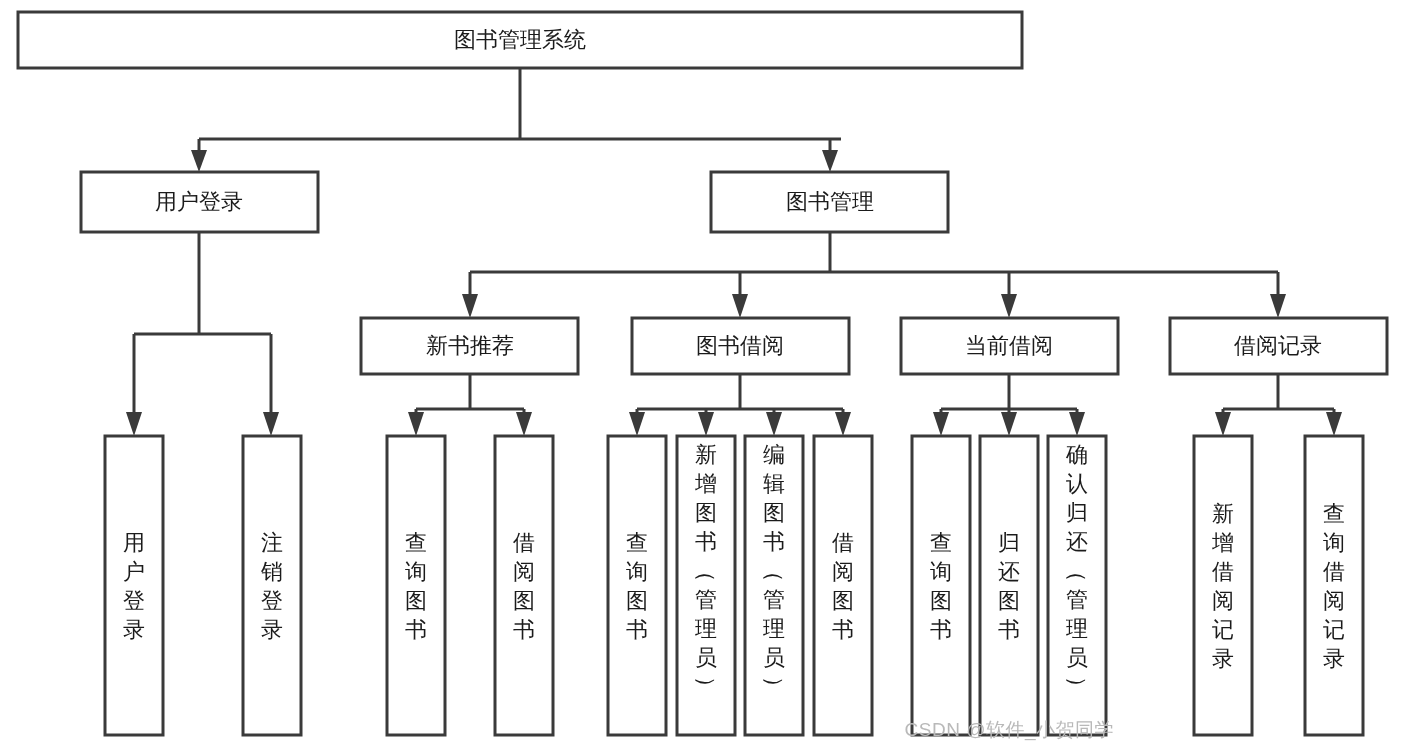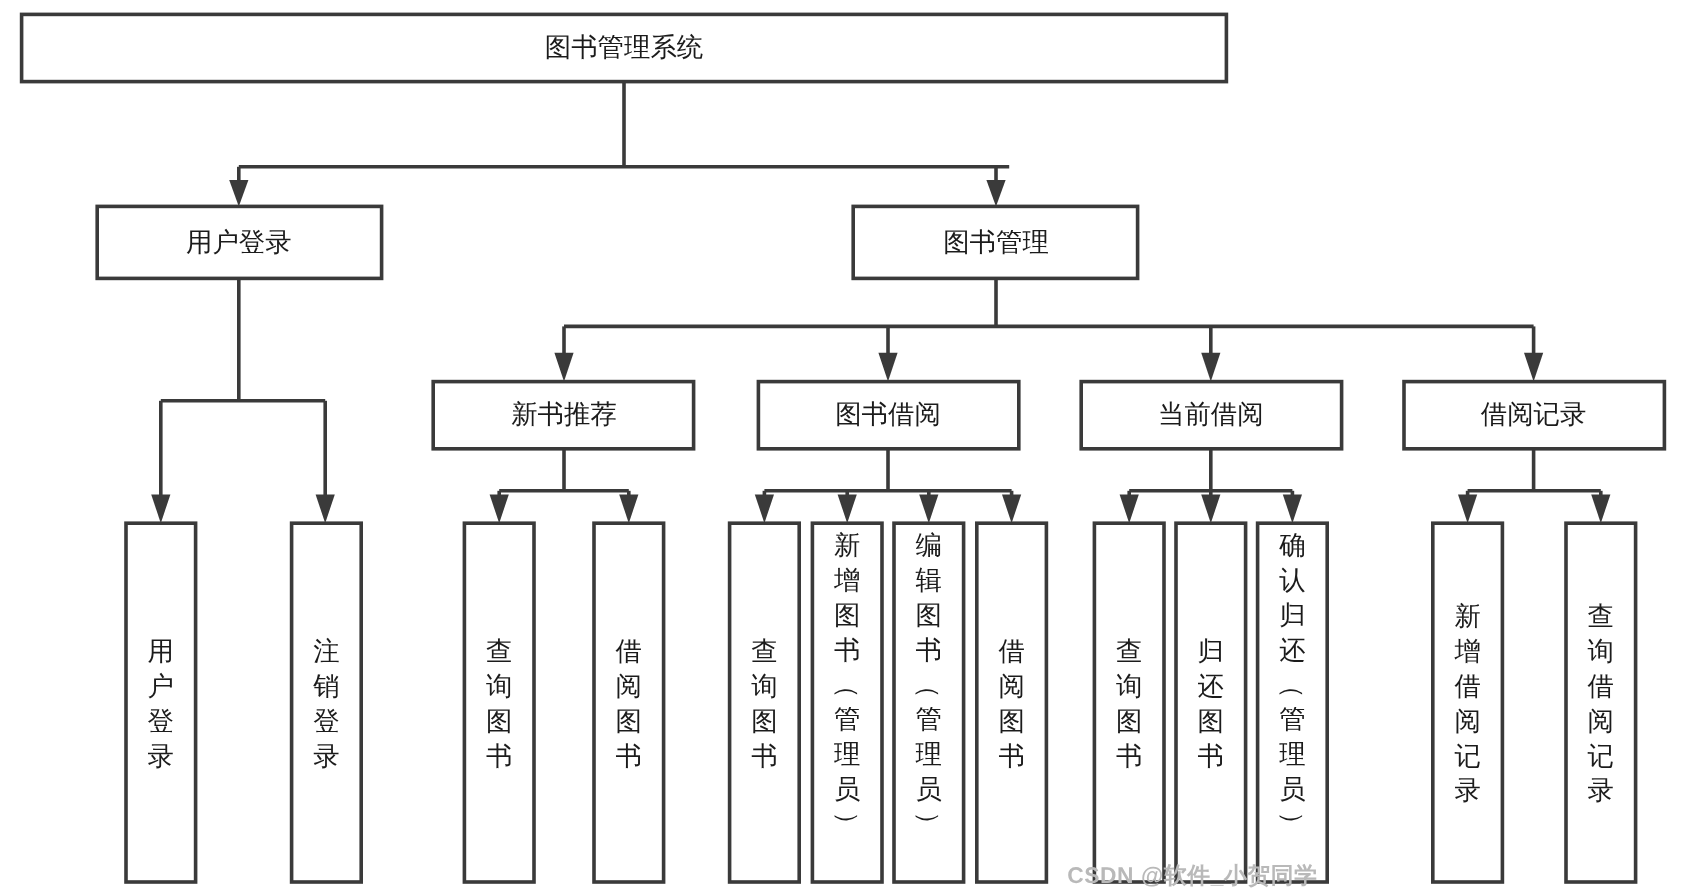--- a/index.html
+++ b/index.html
@@ -50,29 +50,28 @@
     dominant-baseline: middle;
   }
   .node-label-v {
     font-family: "Liberation Sans", "DejaVu Sans", sans-serif;
     font-size: 22px;
     fill: #1b1b1b;
     text-anchor: middle;
   }
   .watermark {
     position: absolute;
-    right: 16px;
+    right: 0;
     bottom: 4px;
     font-family: "Liberation Sans", "DejaVu Sans", sans-serif;
     font-size: 19px;
     color: #b9b9b9;
     white-space: nowrap;
     letter-spacing: 0.5px;
     user-select: none;
-    font-weight: bold;
   }
 </style>
 </head>
 <body>
 
 <div id="diagram-root">
 
   <svg id="flow" viewBox="0 0 1405 747" xmlns="http://www.w3.org/2000/svg">
 
     <g>

